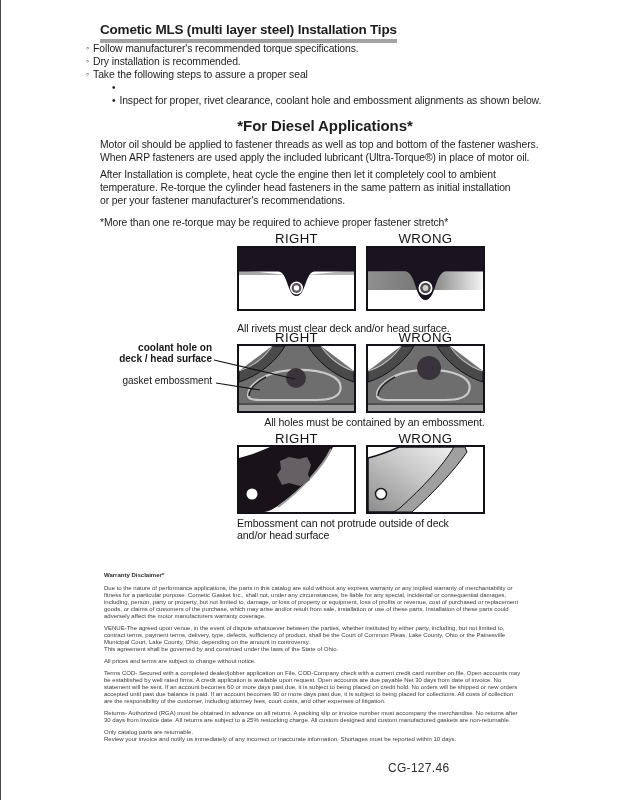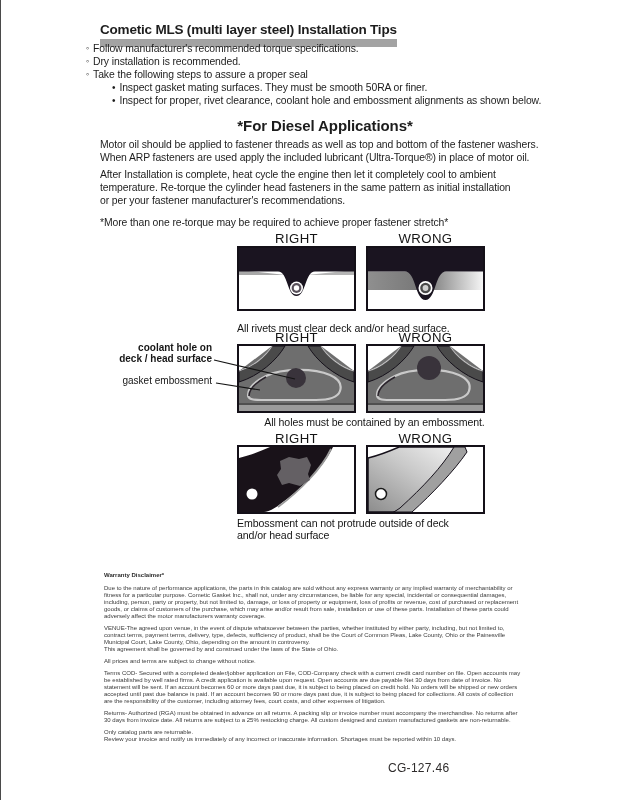--- a/index.html
+++ b/index.html
@@ -5,21 +5,21 @@
   html,body{margin:0;padding:0;background:#ffffff;}
   .page{
     position:relative;width:618px;height:800px;background:#ffffff;overflow:hidden;
     font-family:"Liberation Sans", sans-serif;color:#1d1d1d;
   }
   .page-edge{position:absolute;left:0;top:0;width:1px;height:800px;background:#4a4a4a;}
 
   
   .title{
     position:absolute;left:100px;top:22px;font-size:13.5px;font-weight:bold;
-    letter-spacing:-0.2px;border-bottom:8px solid #a3a3a3;padding-bottom:2px;
+    letter-spacing:-0.2px;border-bottom:4px solid #a3a3a3;padding-bottom:2px;
   }
   .bullets{position:absolute;left:86px;top:43px;font-size:10.4px;letter-spacing:-0.1px;}
   .b-row{display:flex;gap:4px;line-height:12.9px;align-items:baseline;}
   .b-row.sub{margin-left:26px;}
   .marker-open{font-size:9px;position:relative;top:-1px;}
   .marker-fill{font-size:10px;}
 
   .diesel{position:absolute;left:100px;top:117px;width:450px;letter-spacing:-0.1px;}
   .diesel h2{margin:0;font-size:15px;font-weight:bold;text-align:center;}
   .diesel p{margin:4px 0 0 0;font-size:10.4px;line-height:13px;white-space:pre-line;}
@@ -57,21 +57,20 @@
     <div class="b-row">
       <span class="marker-open">◦</span>
       <span>Dry installation is recommended.</span>
     </div>
     <div class="b-row">
       <span class="marker-open">◦</span>
       <span>Take the following steps to assure a proper seal</span>
     </div>
     <div class="b-row sub">
       <span class="marker-fill">•</span>
-      <span>Inspect gasket mating surfaces.  They must be smooth 50RA or finer.</span>
     </div>
     <div class="b-row sub">
       <span class="marker-fill">•</span>
       <span>Inspect for proper, rivet clearance, coolant hole and embossment alignments as shown below.</span>
     </div>
   </div>
 
   <div class="diesel">
     <h2>*For Diesel Applications*</h2>
     <p>Motor oil should be applied to fastener threads as well as top and bottom of the fastener washers.

